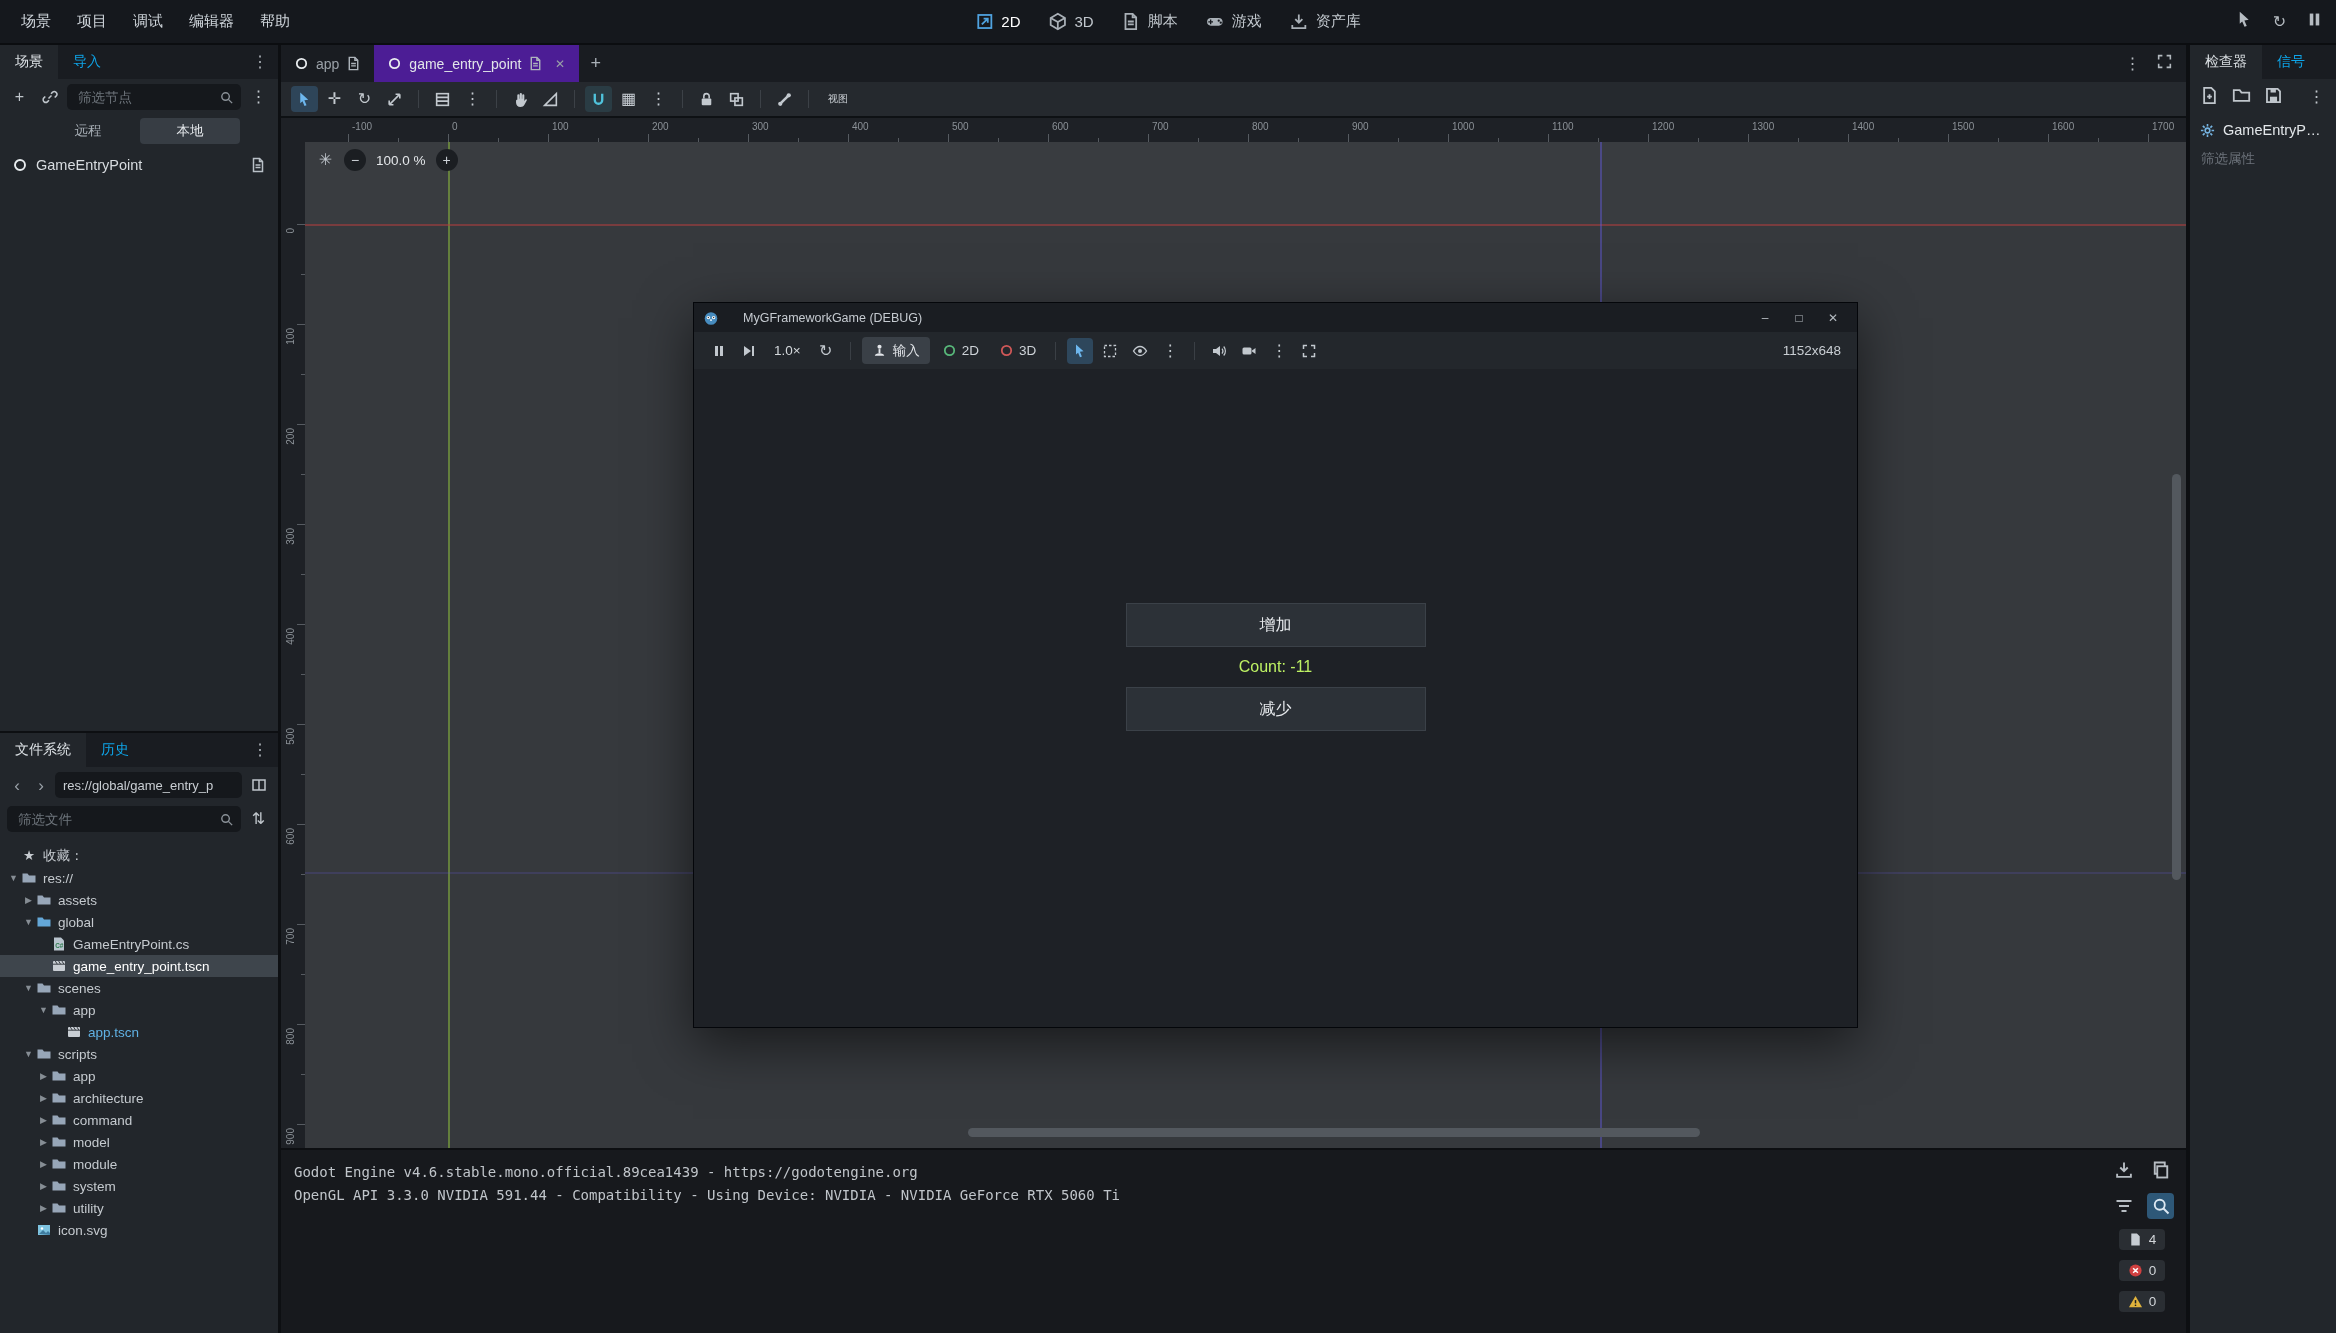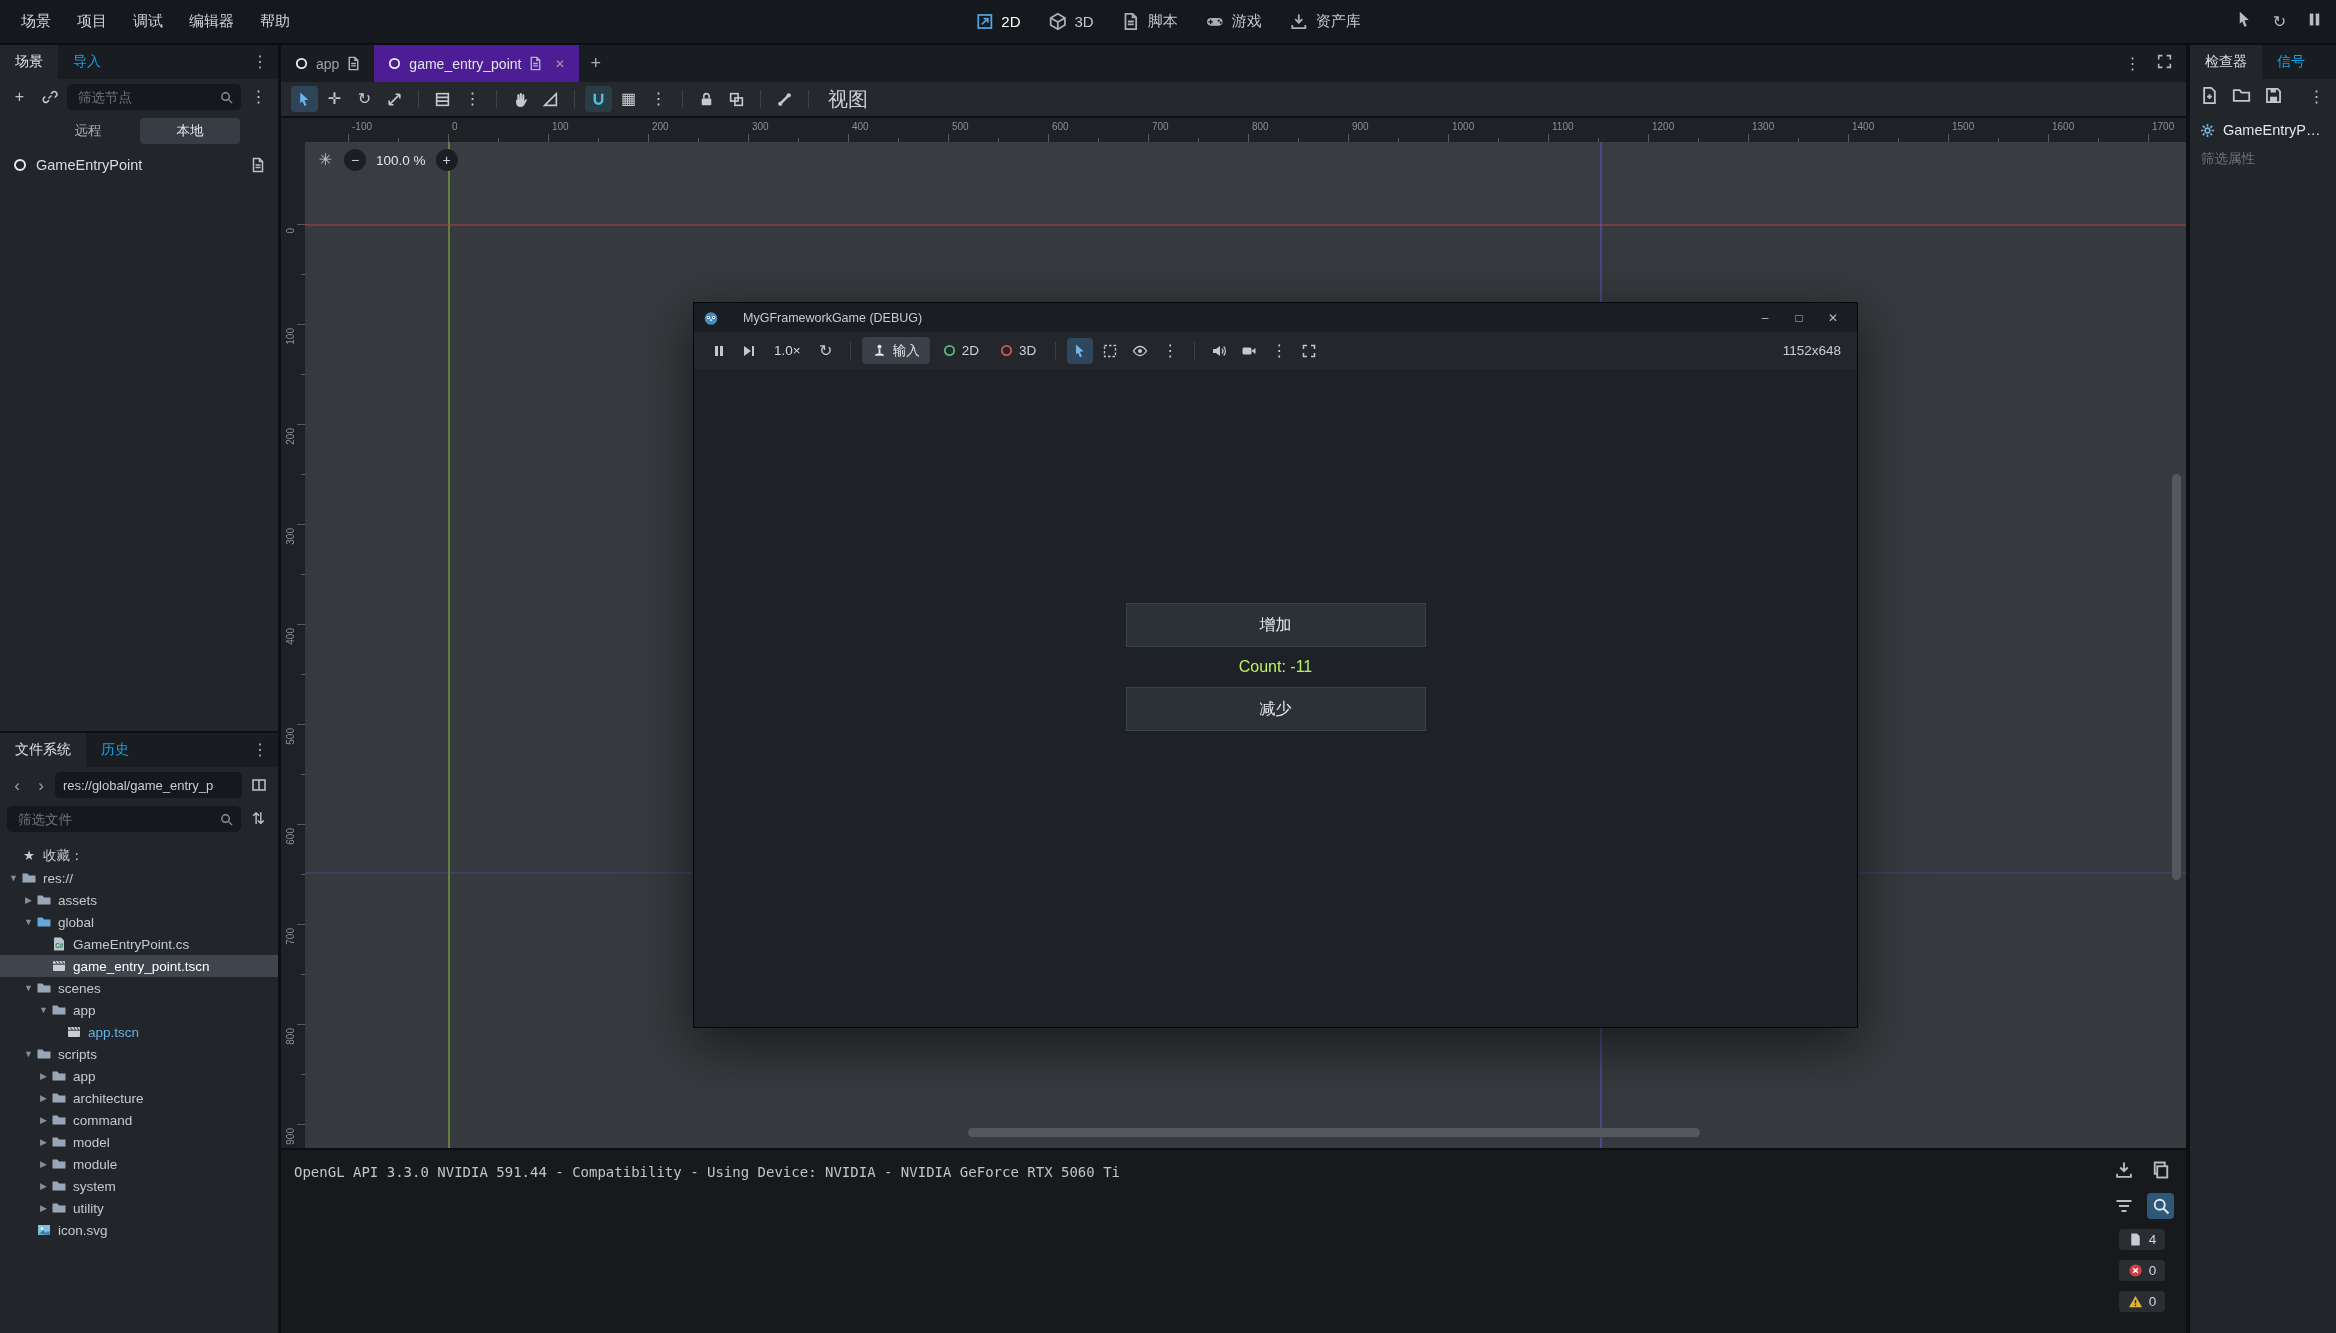--- a/index.html
+++ b/index.html
@@ -72,21 +72,21 @@
   #tabstrip-right .icn{width:17px;height:17px;}
 
   #canvas-toolbar{position:absolute;left:281px;top:82px;width:1905px;height:36px;background:#25292e;
                   border-bottom:2px solid #0e1114;box-sizing:border-box;display:flex;align-items:center;padding-left:10px;}
   #ct-icons{display:flex;align-items:center;gap:3px;}
   .ticn{width:27px;height:26px;border-radius:4px;display:flex;align-items:center;justify-content:center;color:#c3c9cf;flex:none;}
   .ticn .icn{width:17px;height:17px;}
   .ticn.active{background:rgba(76,154,218,.25);color:#6db7ee;}
   .ticn.teal{color:#4fc3dc;background:rgba(79,195,220,.13);}
   .vsep{width:1px;height:18px;background:#3c4147;margin:0 7px;flex:none;}
-  #view-menu{padding:0 12px;font-size:20px;color:#ccd1d6;}
+  #view-menu{padding:0 12px;font-size:10px;color:#ccd1d6;}
 
   
   #ruler-corner{position:absolute;left:281px;top:118px;width:24px;height:24px;background:#1e2126;}
   #ruler-top{position:absolute;left:305px;top:118px;width:1881px;height:24px;background:#1e2126;overflow:hidden;}
   #ruler-left{position:absolute;left:281px;top:142px;width:24px;height:1006px;background:#1e2126;overflow:hidden;}
   .rt-tick{position:absolute;bottom:0;width:1px;background:#565b61;}
   .rt-label{position:absolute;top:3px;font-size:10px;color:#8b9197;}
   .rl-tick{position:absolute;right:0;height:1px;background:#565b61;}
   .rl-label{position:absolute;left:4px;font-size:10px;color:#8b9197;writing-mode:vertical-rl;transform:rotate(180deg);}
   #canvas{position:absolute;left:305px;top:142px;width:1881px;height:1006px;background:#36393d;overflow:hidden;}
@@ -874,20 +874,21 @@
       <div class="gw-ui">
         <div class="gw-btn">增加</div>
         <div class="gw-count">Count: -11</div>
         <div class="gw-btn">减少</div>
       </div>
     </div>
   </div>
 
   <div id="output">
     <div id="out-lines">
+        <div class="oline">Godot Engine v4.6.stable.mono.official.89cea1439 - https://godotengine.org</div>
         <div class="oline">OpenGL API 3.3.0 NVIDIA 591.44 - Compatibility - Using Device: NVIDIA - NVIDIA GeForce RTX 5060 Ti</div>
         <div class="oline">&nbsp;</div>
       </div>
     <div id="out-side">
       <div class="out-row" id="out-row1">
           <span class="oact">
             <span class="icn">
               <svg viewBox="0 0 16 16">
                 <path d="M8 2v7M5 6l3 3 3-3" stroke="currentColor" fill="none" stroke-width="1.5"></path>
                 <path d="M2.5 11v2.5h11V11" stroke="currentColor" fill="none" stroke-width="1.5"></path>

